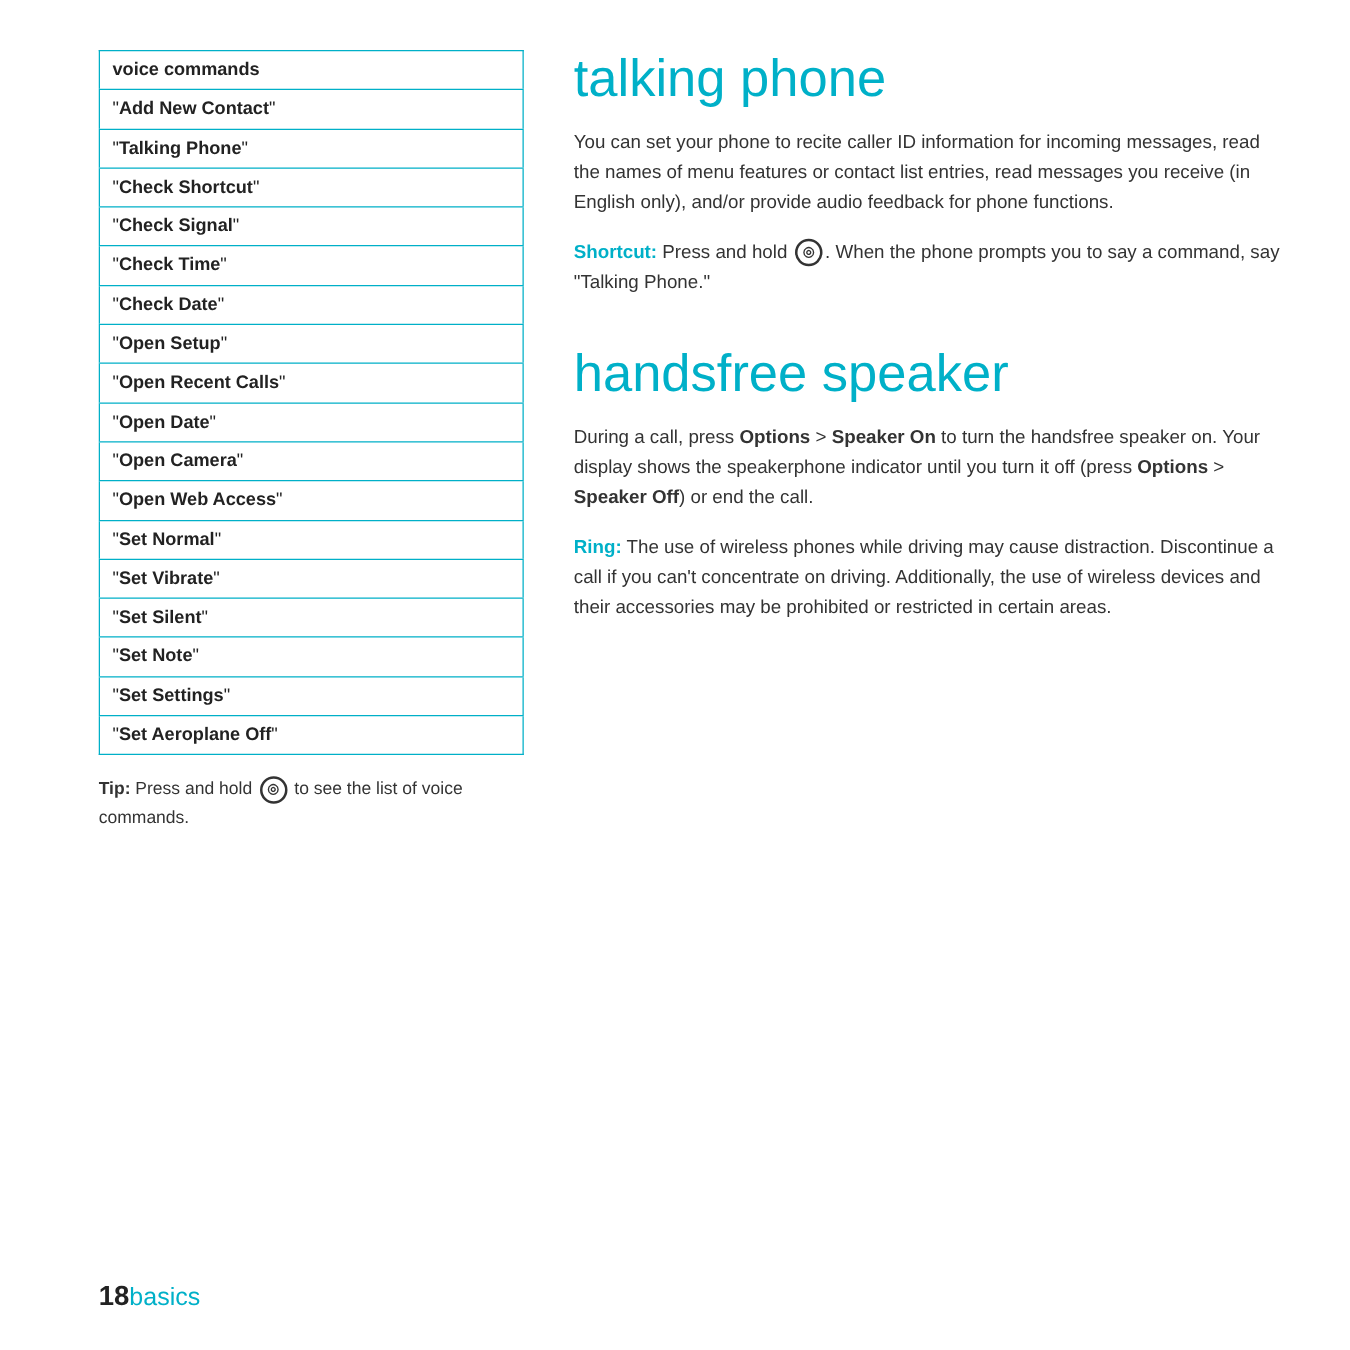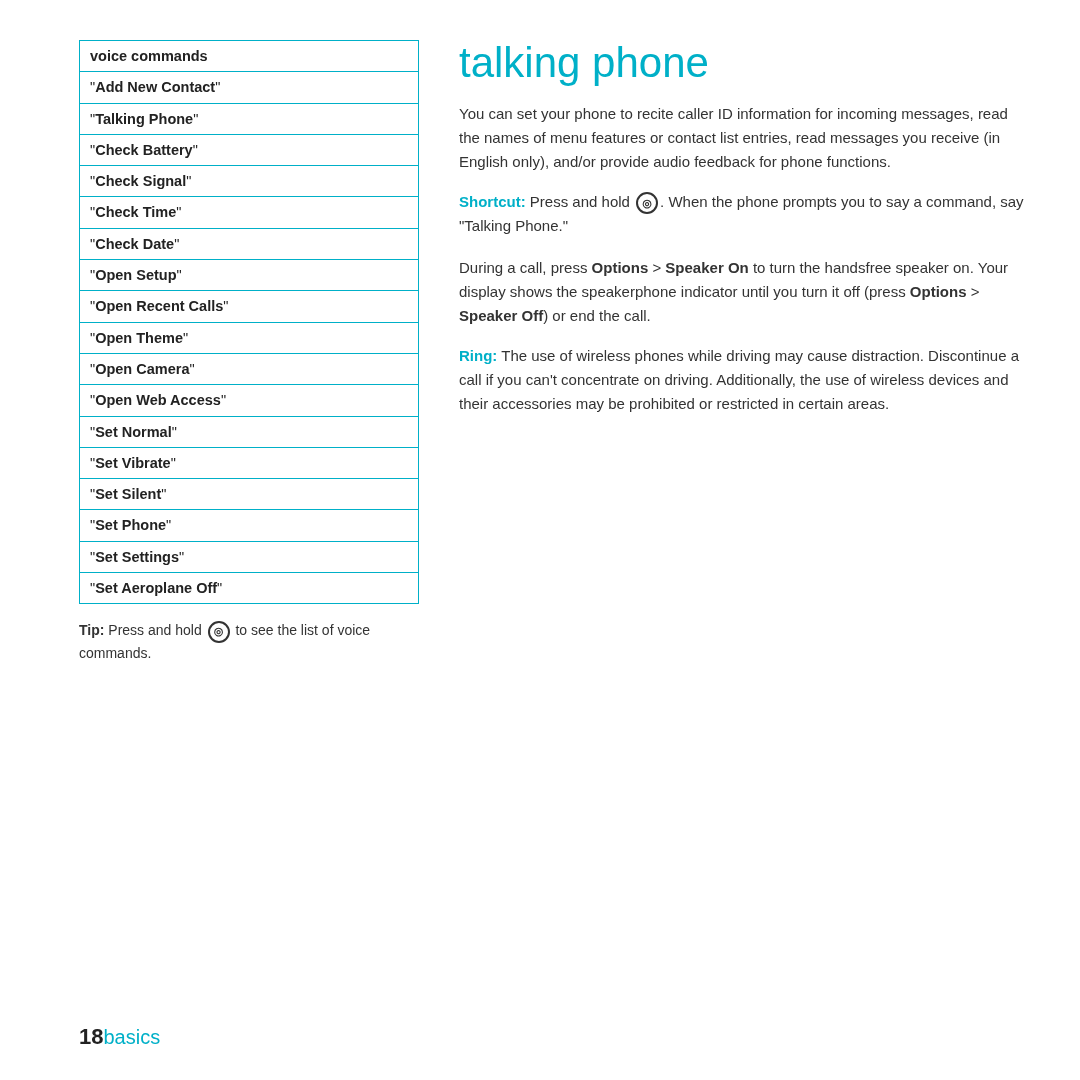--- a/index.html
+++ b/index.html
@@ -211,57 +211,57 @@
           <tr class="header-row">
         <td>voice commands</td>
       </tr>
       <tr>
             <td>"<span class="command-bold">Add New Contact</span>"</td>
           </tr>
       <tr>
             <td>"<span class="command-bold">Talking Phone</span>"</td>
           </tr>
       <tr>
-            <td>"<span class="command-bold">Check Battery</span>"</td>
+            <td>"<span class="command-bold">Check Shortcut</span>"</td>
           </tr>
       <tr>
             <td>"<span class="command-bold">Check Signal</span>"</td>
           </tr>
       <tr>
             <td>"<span class="command-bold">Check Time</span>"</td>
           </tr>
       <tr>
             <td>"<span class="command-bold">Check Date</span>"</td>
           </tr>
       <tr>
             <td>"<span class="command-bold">Open Setup</span>"</td>
           </tr>
       <tr>
             <td>"<span class="command-bold">Open Recent Calls</span>"</td>
           </tr>
       <tr>
-            <td>"<span class="command-bold">Open Theme</span>"</td>
+            <td>"<span class="command-bold">Open Date</span>"</td>
           </tr>
       <tr>
             <td>"<span class="command-bold">Open Camera</span>"</td>
           </tr>
       <tr>
             <td>"<span class="command-bold">Open Web Access</span>"</td>
           </tr>
       <tr>
             <td>"<span class="command-bold">Set Normal</span>"</td>
           </tr>
       <tr>
             <td>"<span class="command-bold">Set Vibrate</span>"</td>
           </tr>
       <tr>
             <td>"<span class="command-bold">Set Silent</span>"</td>
           </tr>
       <tr>
-            <td>"<span class="command-bold">Set Phone</span>"</td>
+            <td>"<span class="command-bold">Set Note</span>"</td>
           </tr>
       <tr>
             <td>"<span class="command-bold">Set Settings</span>"</td>
           </tr>
       <tr>
             <td>"<span class="command-bold">Set Aeroplane Off</span>"</td>
           </tr>
     </tbody>
       </table>
 
@@ -282,20 +282,21 @@
     <p class="section-body">You can set your phone to recite caller ID information for incoming messages, read the names of menu features or contact list entries, read messages you receive (in English only), and/or provide audio feedback for phone functions.</p>
 
 
     <div class="shortcut-block">
       <span class="shortcut-label">Shortcut:</span>
       <span class="shortcut-text">
         Press and hold <span class="inline-icon">◎</span>. When the phone prompts you to say a command, say "Talking Phone."
       </span>
     </div>
 
+    <h2 class="section-title-2">handsfree speaker</h2>
 
     <p class="section-body">
       During a call, press <span class="bold-inline">Options</span> &gt; <span class="bold-inline">Speaker On</span> to turn the handsfree speaker on. Your display shows the speakerphone indicator until you turn it off (press <span class="bold-inline">Options</span> &gt; <span class="bold-inline">Speaker Off</span>) or end the call.
     </p>
 
     <p class="section-body">
       <span class="note-label">Ring:</span> The use of wireless phones while driving may cause distraction. Discontinue a call if you can't concentrate on driving. Additionally, the use of wireless devices and their accessories may be prohibited or restricted in certain areas.
     </p>
   </div>
 </div>

